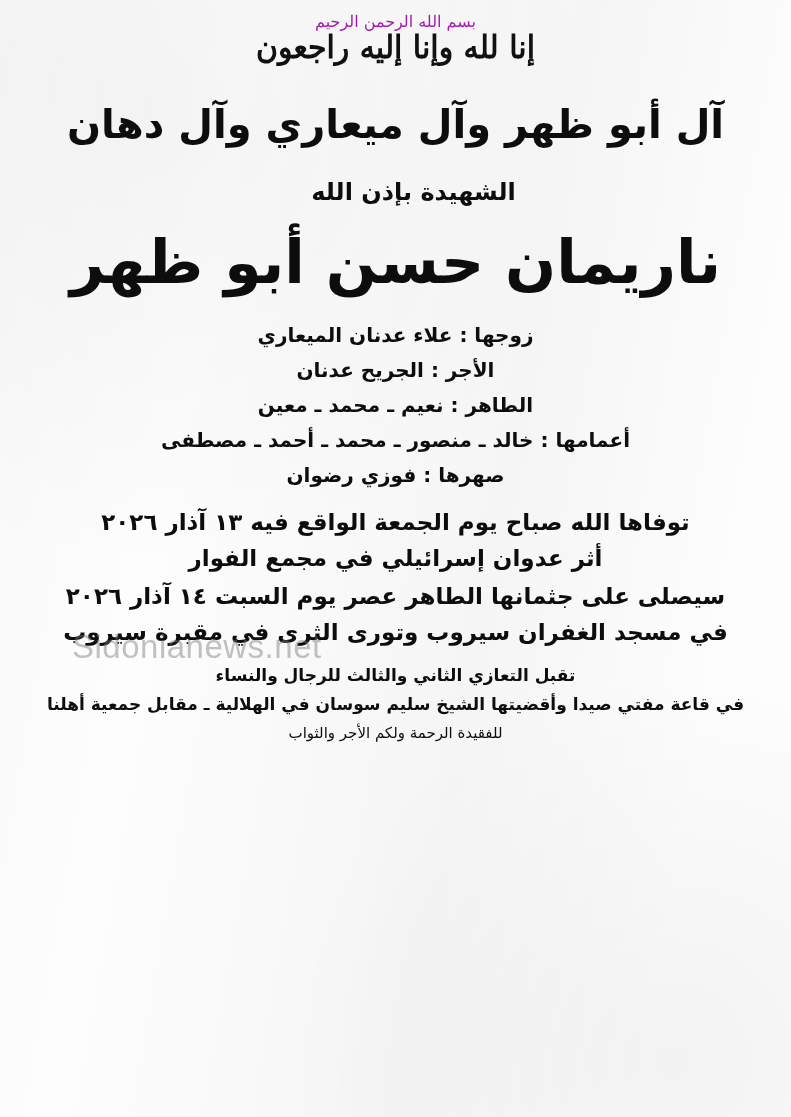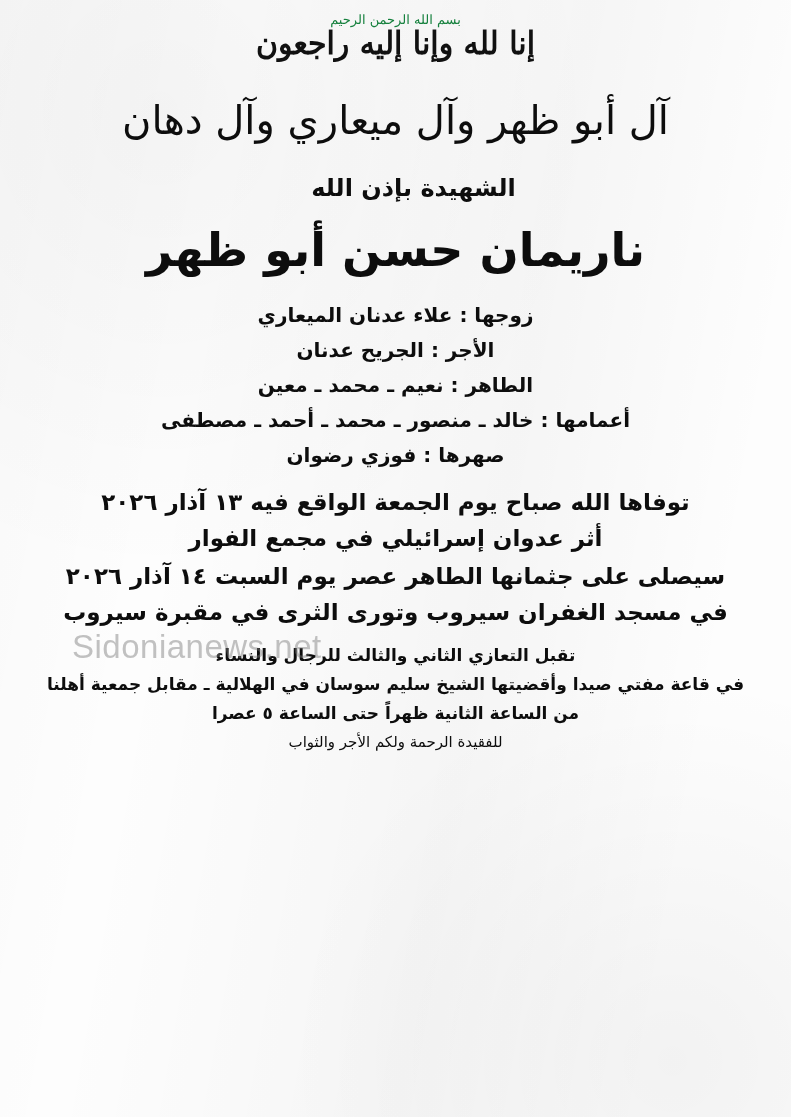--- a/index.html
+++ b/index.html
@@ -31,50 +31,50 @@
     width: 791px;
     height: 1117px;
     box-sizing: border-box;
     padding: 8px 34px 10px 34px;
     display: flex;
     flex-direction: column;
     align-items: center;
     text-align: center;
   }
   .basmala {
-    font-size: 13px;
+    font-size: 16px;
     letter-spacing: 1px;
-    color: #15803d;
+    color: #a21caf;
     margin-top: 4px;
     font-family: "DejaVu Serif", serif;
   }
   .shahada {
     font-size: 30px;
     font-weight: bold;
     font-family: "DejaVu Serif", serif;
     color: #111;
     margin-top: -2px;
     letter-spacing: -1px;
     transform: scaleY(1.05);
   }
   .families {
     font-size: 40px;
-    font-weight: normal;
+    font-weight: bold;
     margin-top: 36px;
     line-height: 1.2;
     letter-spacing: -0.5px;
   }
   .martyr-label {
     font-size: 24px;
     font-weight: bold;
     margin-top: 30px;
     margin-left: 36px;
   }
   .deceased-name {
-    font-size: 46px;
+    font-size: 60px;
     font-weight: bold;
     margin-top: 22px;
     line-height: 1.15;
     letter-spacing: -1px;
   }
   .relations {
     margin-top: 26px;
     width: 100%;
     display: flex;
     flex-direction: column;
@@ -186,20 +186,19 @@
   </div>
 
   <div class="burial-block">
     <div class="death-line">سيصلى على جثمانها الطاهر عصر يوم السبت ١٤ آذار ٢٠٢٦</div>
     <div class="death-line">في مسجد الغفران سيروب وتورى الثرى في مقبرة سيروب</div>
   </div>
 
   <div class="condolence-block">
     <div class="cond-line">تقبل التعازي الثاني والثالث للرجال والنساء</div>
     <div class="cond-line">في قاعة مفتي صيدا وأقضيتها الشيخ سليم سوسان في الهلالية ـ مقابل جمعية أهلنا</div>
-    <div class="cond-line">من الساعة الثانية ظهراً حتى الساعة ٥ عصرا</div>
   </div>
 
   <div class="closing">للفقيدة الرحمة ولكم الأجر والثواب</div>
 
 </div>
 
 <div class="watermark">Sidonianews.net</div>
 
 </body></html>

